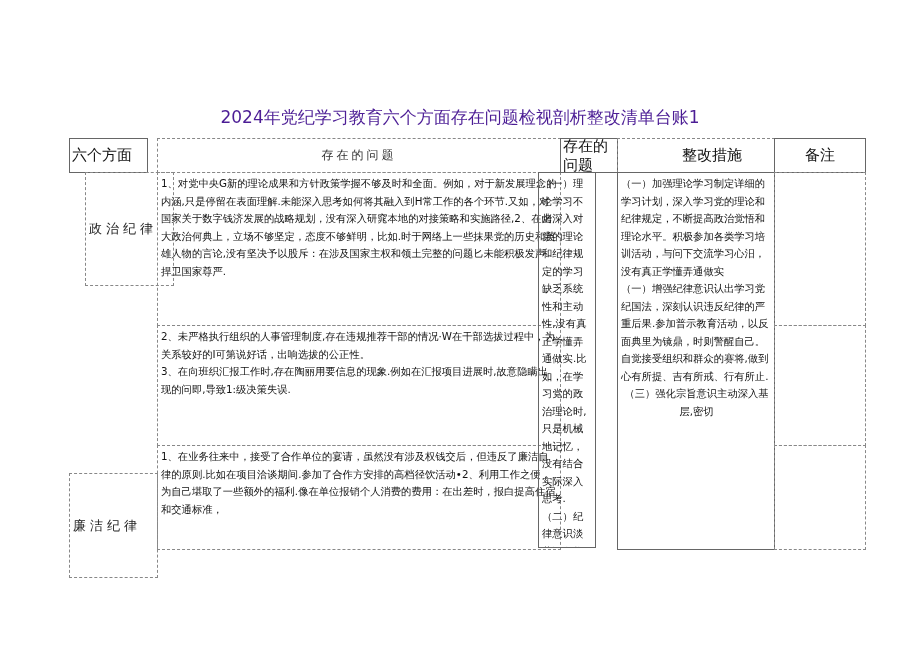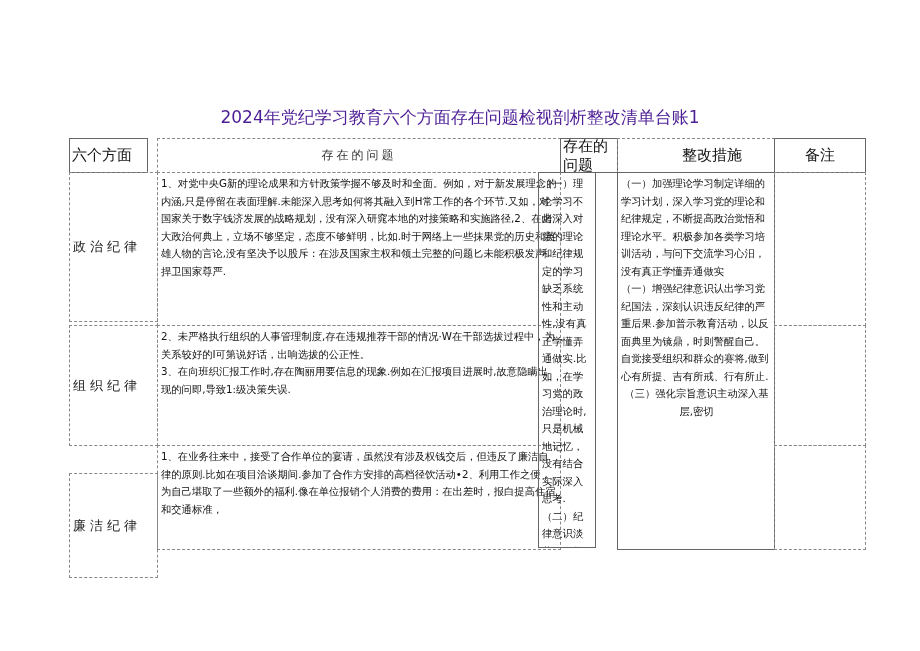--- a/index.html
+++ b/index.html
@@ -26,26 +26,25 @@
 <div class="title">2024年党纪学习教育六个方面存在问题检视剖析整改清单台账1</div>
 
 <div class="tbl">
 
   <div class="cell b hdr left" style="left:0;top:0;width:79px;height:35px;">六个方面</div>
   <div class="cell bd hdr serif" style="left:88px;top:0;width:404px;height:35px;">存在的问题</div>
   <div class="cell b hdr left" style="left:491px;top:0;width:58px;height:35px;">存在的问题</div>
   <div class="cell bd hdr" style="left:548px;top:0;width:158px;height:35px;padding-left:32px;">整改措施</div>
   <div class="cell b hdr" style="left:705px;top:0;width:92px;height:35px;">备注</div>
 
-  <div class="cell bd aspect" style="left:0;top:34px;width:89px;height:150px;font-family:Liberation Serif, serif;">政治纪律</div>
+  <div class="cell bd aspect" style="left:16px;top:34px;width:89px;height:114px;font-family:Liberation Serif, serif;">政治纪律</div>
   <div class="cell bd txt" style="left:88px;top:34px;width:404px;height:154px;">
     <p>1、对党中央G新的理论成果和方针政策学握不够及时和全面。例如，对于新发展理念的内涵,只是停留在表面理解.未能深入思考如何将其融入到H常工作的各个环节.又如，对国家关于数字钱济发展的战略规划，没有深入研窕本地的对接策略和实施路径,2、在山大政治何典上，立场不够坚定，态度不够鲜明，比如.时于网络上一些抹果党的历史和英雄人物的言论,没有坚决予以股斥：在涉及国家主权和领土完整的问题匕未能积极发声.捍卫国家尊严.</p>
   </div>
 
-  <div class="cell bd aspect" style="left:0;top:187px;width:89px;height:121px;">组织纪律</div>
   <div class="cell bd txt" style="left:88px;top:187px;width:404px;height:121px;">
     <p>2、未严格执行组织的人事管理制度,存在违规推荐干部的情况·W在干部选拔过程中，为关系较好的I可第说好话，出响选拔的公正性。</p>
     <p>3、在向班织汇报工作时,存在陶丽用要信息的现象.例如在汇报项目进展时,故意隐瞒出现的问即,导致1:级决策失误.</p>
   </div>
 
   <div class="cell bd aspect" style="left:0;top:307px;width:89px;height:105px;margin-top:28px;">廉洁纪律</div>
   <div class="cell bd txt" style="left:88px;top:307px;width:404px;height:105px;">
     <p>1、在业务往来中，接受了合作单位的宴请，虽然没有涉及权钱交后，但违反了廉洁自律的原则.比如在项目洽谈期间.参加了合作方安排的高档径饮活动•2、利用工作之便，为自己堪取了一些额外的福利.像在单位报销个人消费的费用：在出差时，报白提高住宿和交通标准，</p>
   </div>
 

